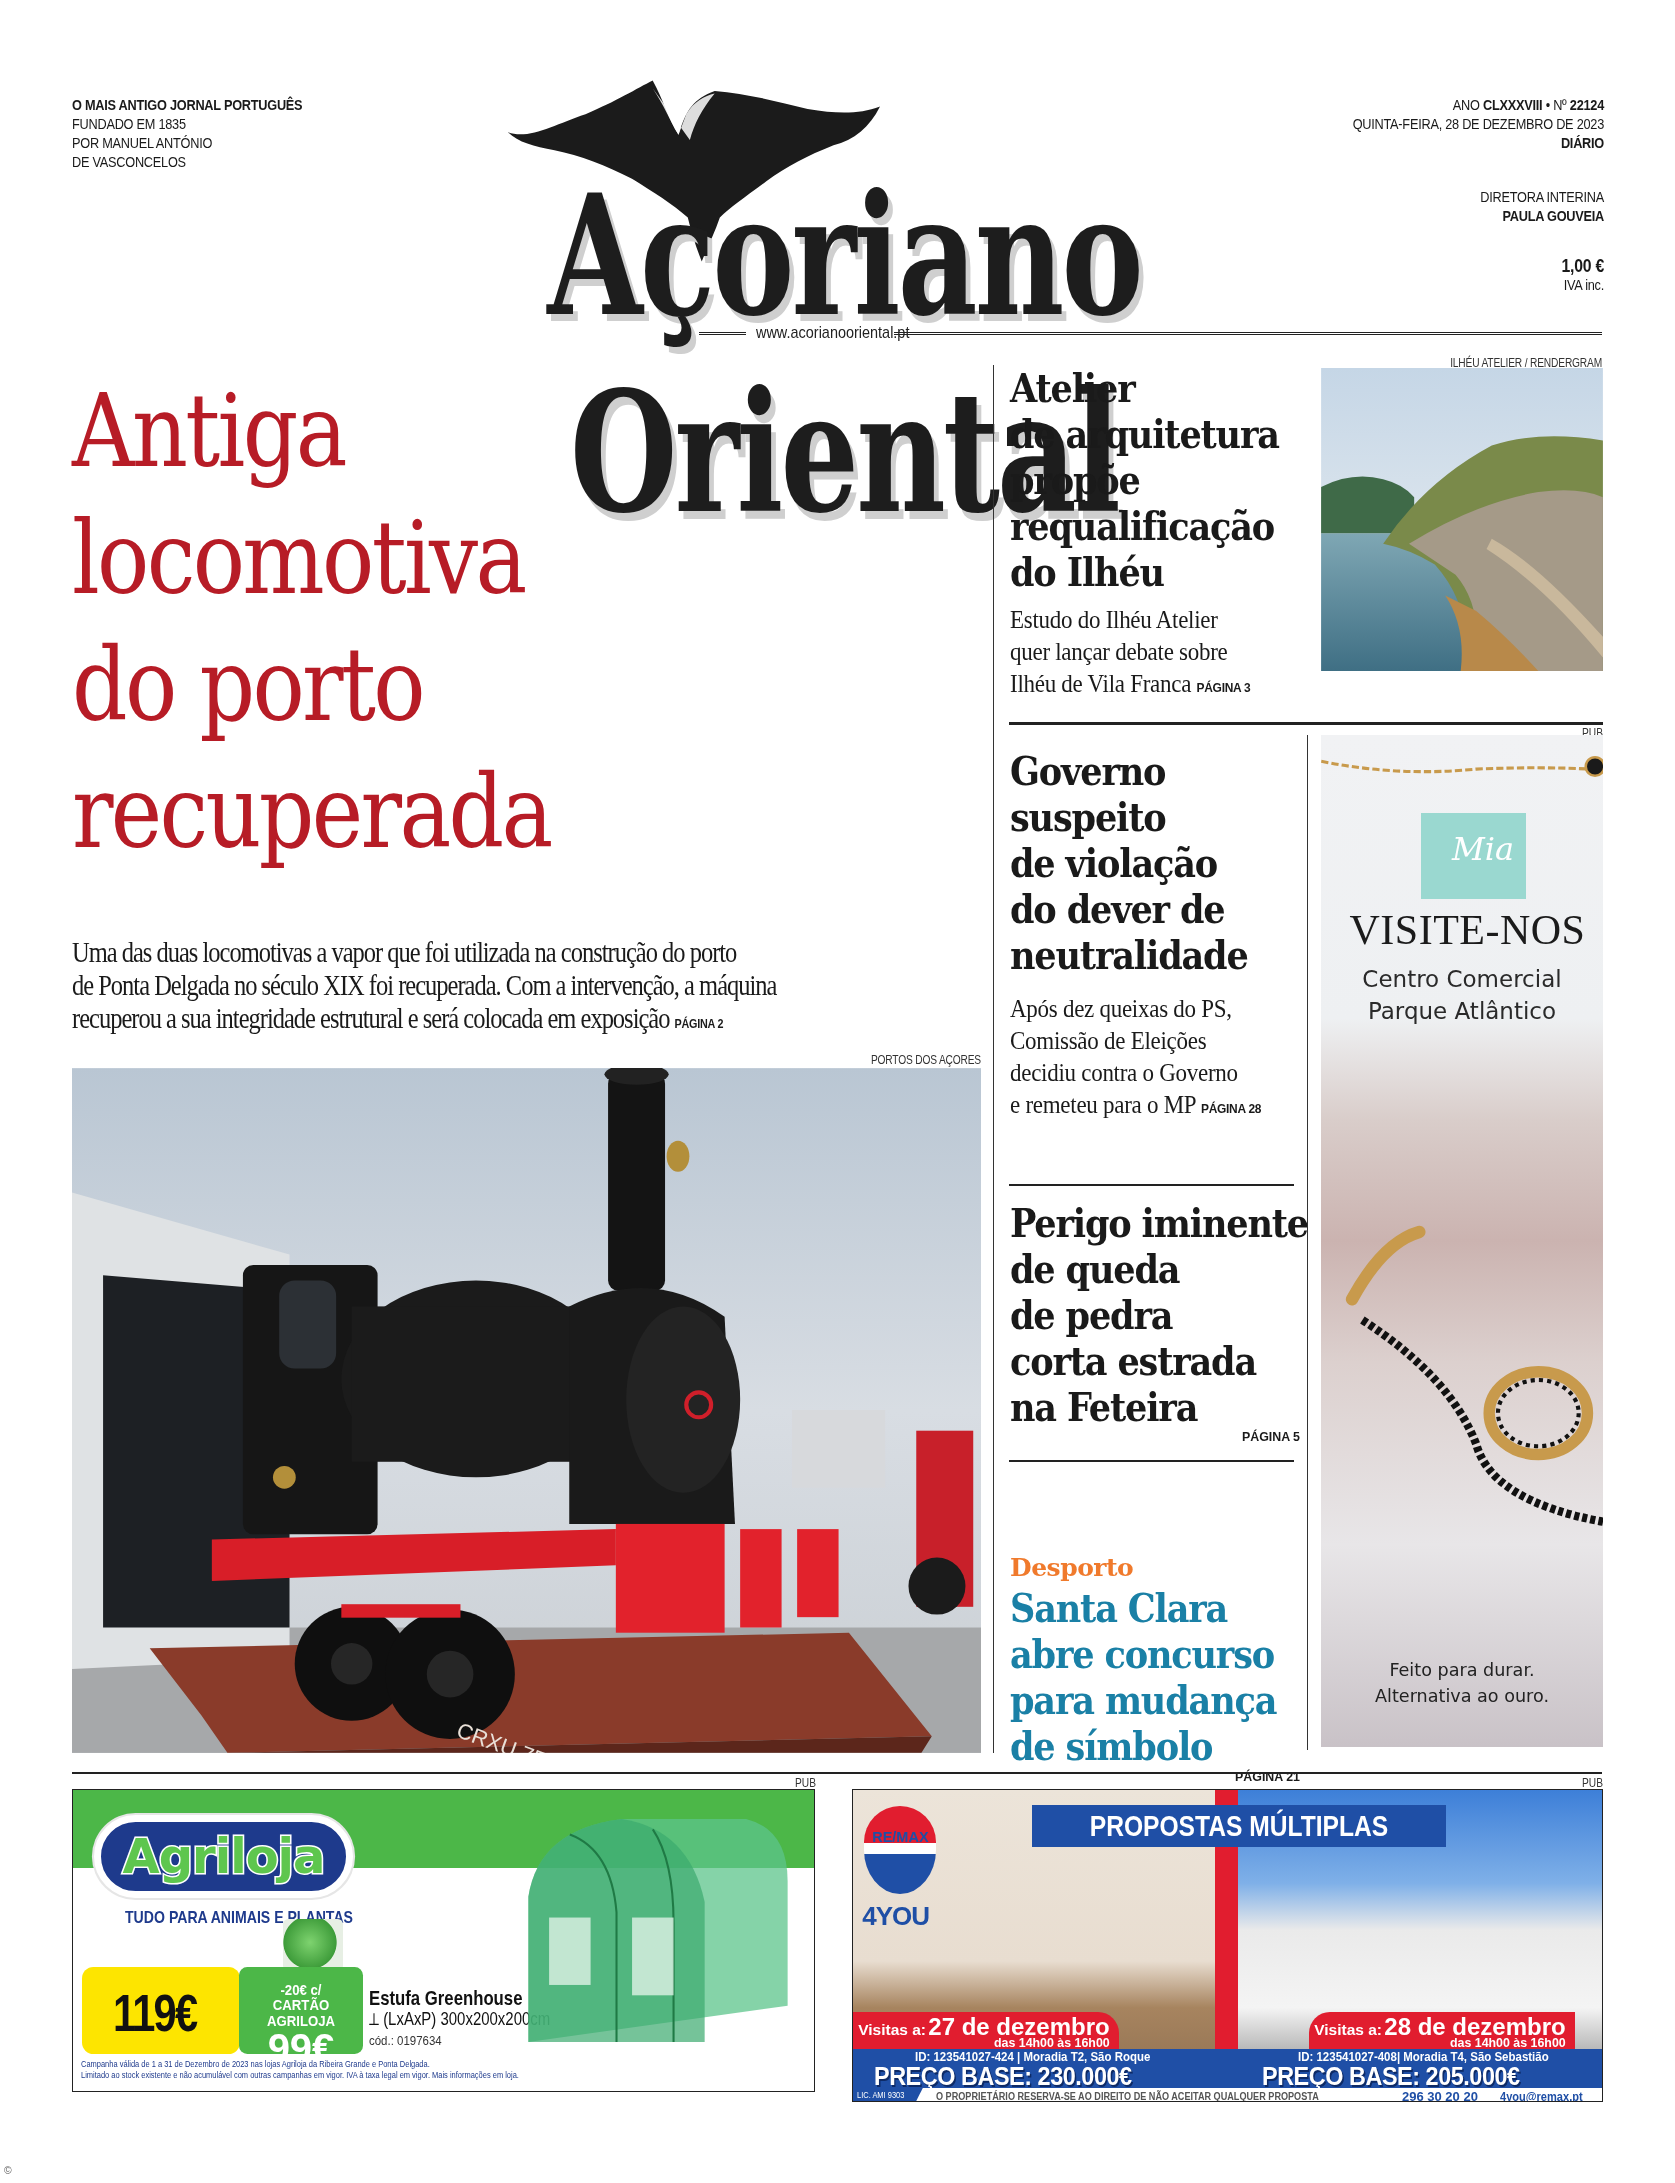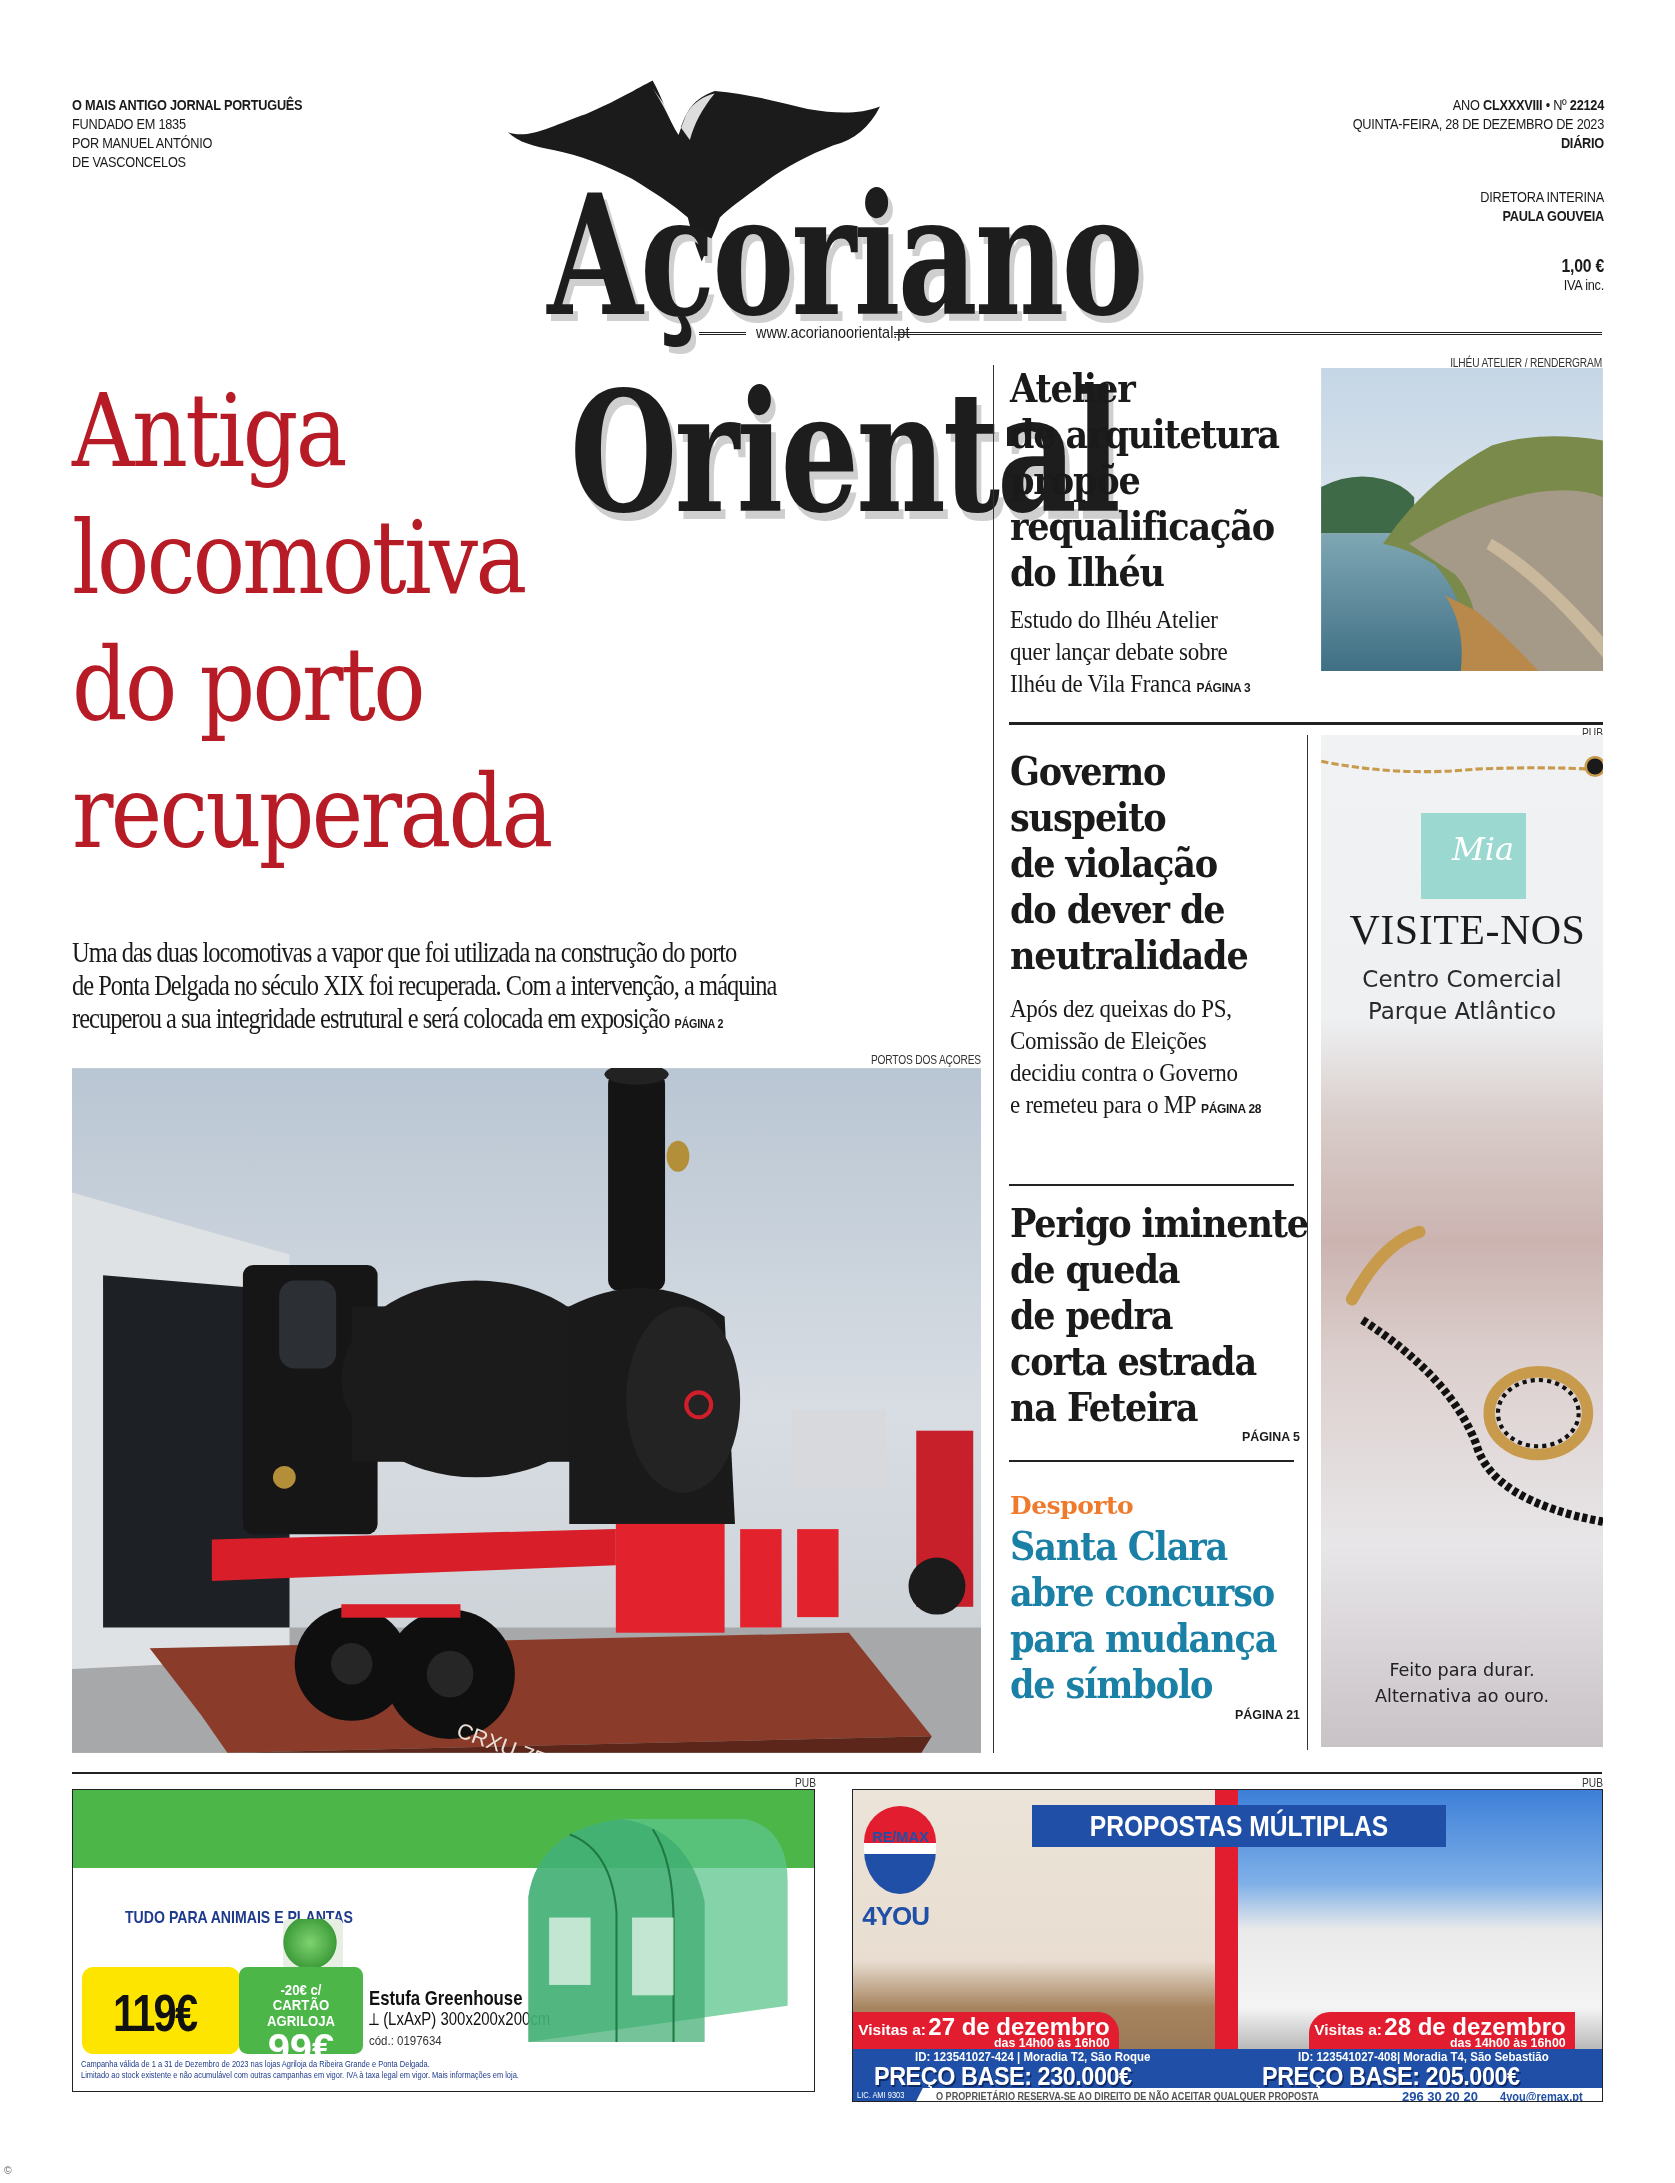--- a/index.html
+++ b/index.html
@@ -278,21 +278,21 @@
     <div>de queda</div>
     <div>de pedra</div>
     <div>corta estrada</div>
     <div>na Feteira</div>
   </div>
   <div class="pg">PÁGINA 5</div>
 </div>
 
 <div class="abs hrule" style="left:1009px;top:1460px;width:285px;height:2.1px"></div>
 
-<div class="abs story" style="top:1491px">
+<div class="abs story" style="top:1553px">
   <div class="kicker">Desporto</div>
   <div class="hed blue" style="margin-top:3.1px">
     <div>Santa Clara</div>
     <div>abre concurso</div>
     <div>para mudança</div>
     <div>de símbolo</div>
   </div>
   <div class="pg" style="margin-top:1px">PÁGINA 21</div>
 </div>
 
@@ -323,20 +323,23 @@
     <div>Alternativa ao ouro.</div>
   </div>
 </div>
 
 <div class="abs hrule" style="left:72px;top:1772px;width:1530px;height:1.6px"></div>
 <div class="abs pub" style="left:715px;top:1776px;width:101px">PUB</div>
 <div class="abs pub" style="left:1502px;top:1776px;width:101px">PUB</div>
 
 <div class="abs agri">
   <div class="agri-band"></div>
+  <div class="agri-logo">
+      <span>Agriloja</span>
+    </div>
   <div class="agri-tag">TUDO PARA ANIMAIS E PLANTAS</div>
   <div class="agri-cardimg"></div>
   <div class="agri-price">
       <span>119€</span>
     </div>
   <div class="agri-card">
     <div class="l1">-20€ c/</div>
     <div class="l1" style="margin-top:0">CARTÃO AGRILOJA</div>
     <div class="l2">99€</div>
   </div>

